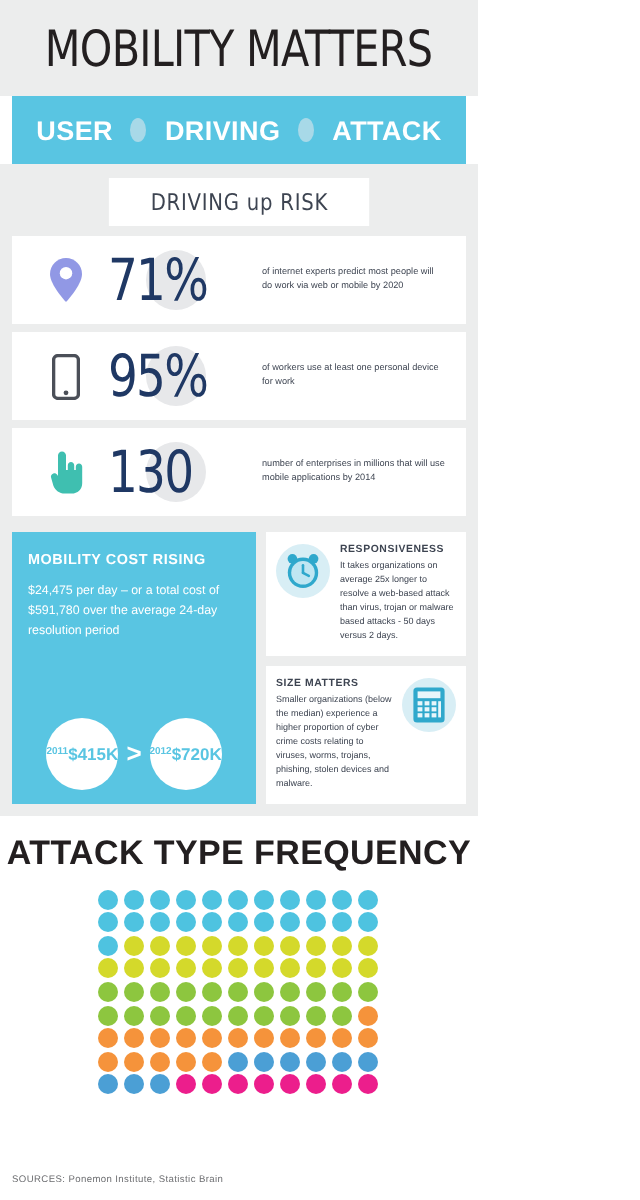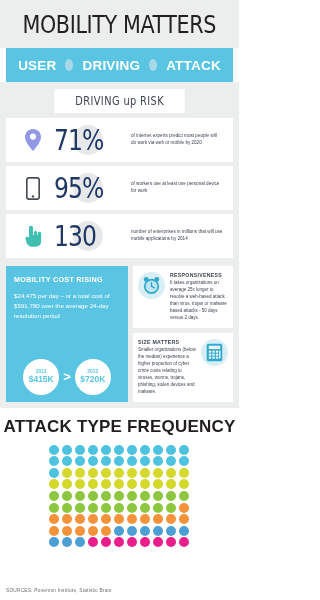--- a/index.html
+++ b/index.html
@@ -192,21 +192,21 @@
     align-items: center;
     justify-content: center;
     gap: 4px;
     margin-top: 8px;
   }
   .badge {
     width: 36px; height: 36px;
     border-radius: 50%;
     background: #ffffff;
     display: flex;
-    flex-direction: column;
+    flex-direction: row;
     align-items: center;
     justify-content: center;
   }
   .badge-year {
     font-size: 5px;
     font-weight: bold;
     color: #59c5e2;
     line-height: 1;
   }
   .badge-val {

